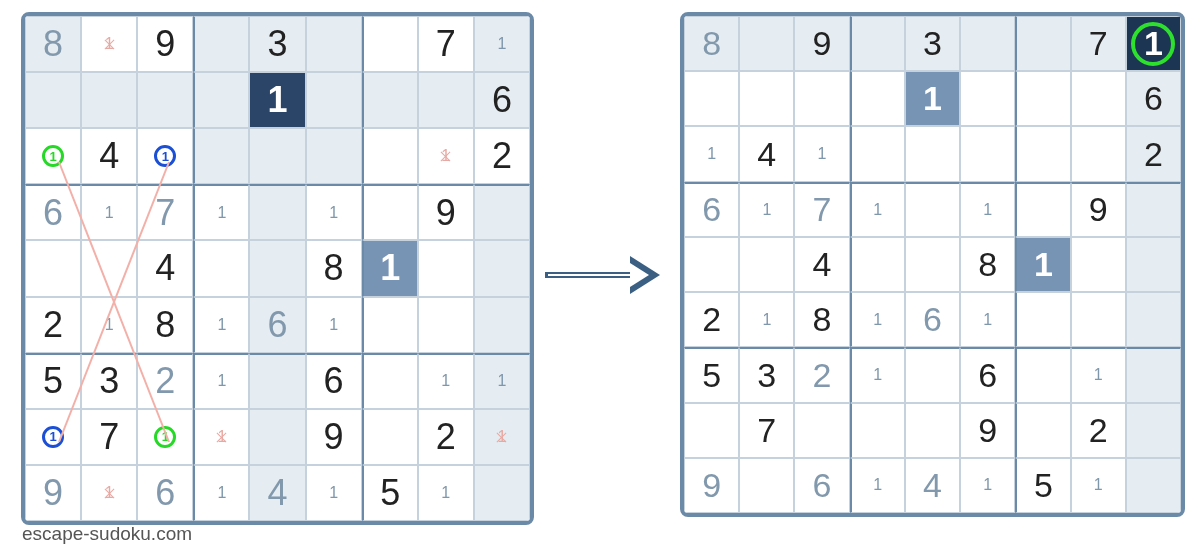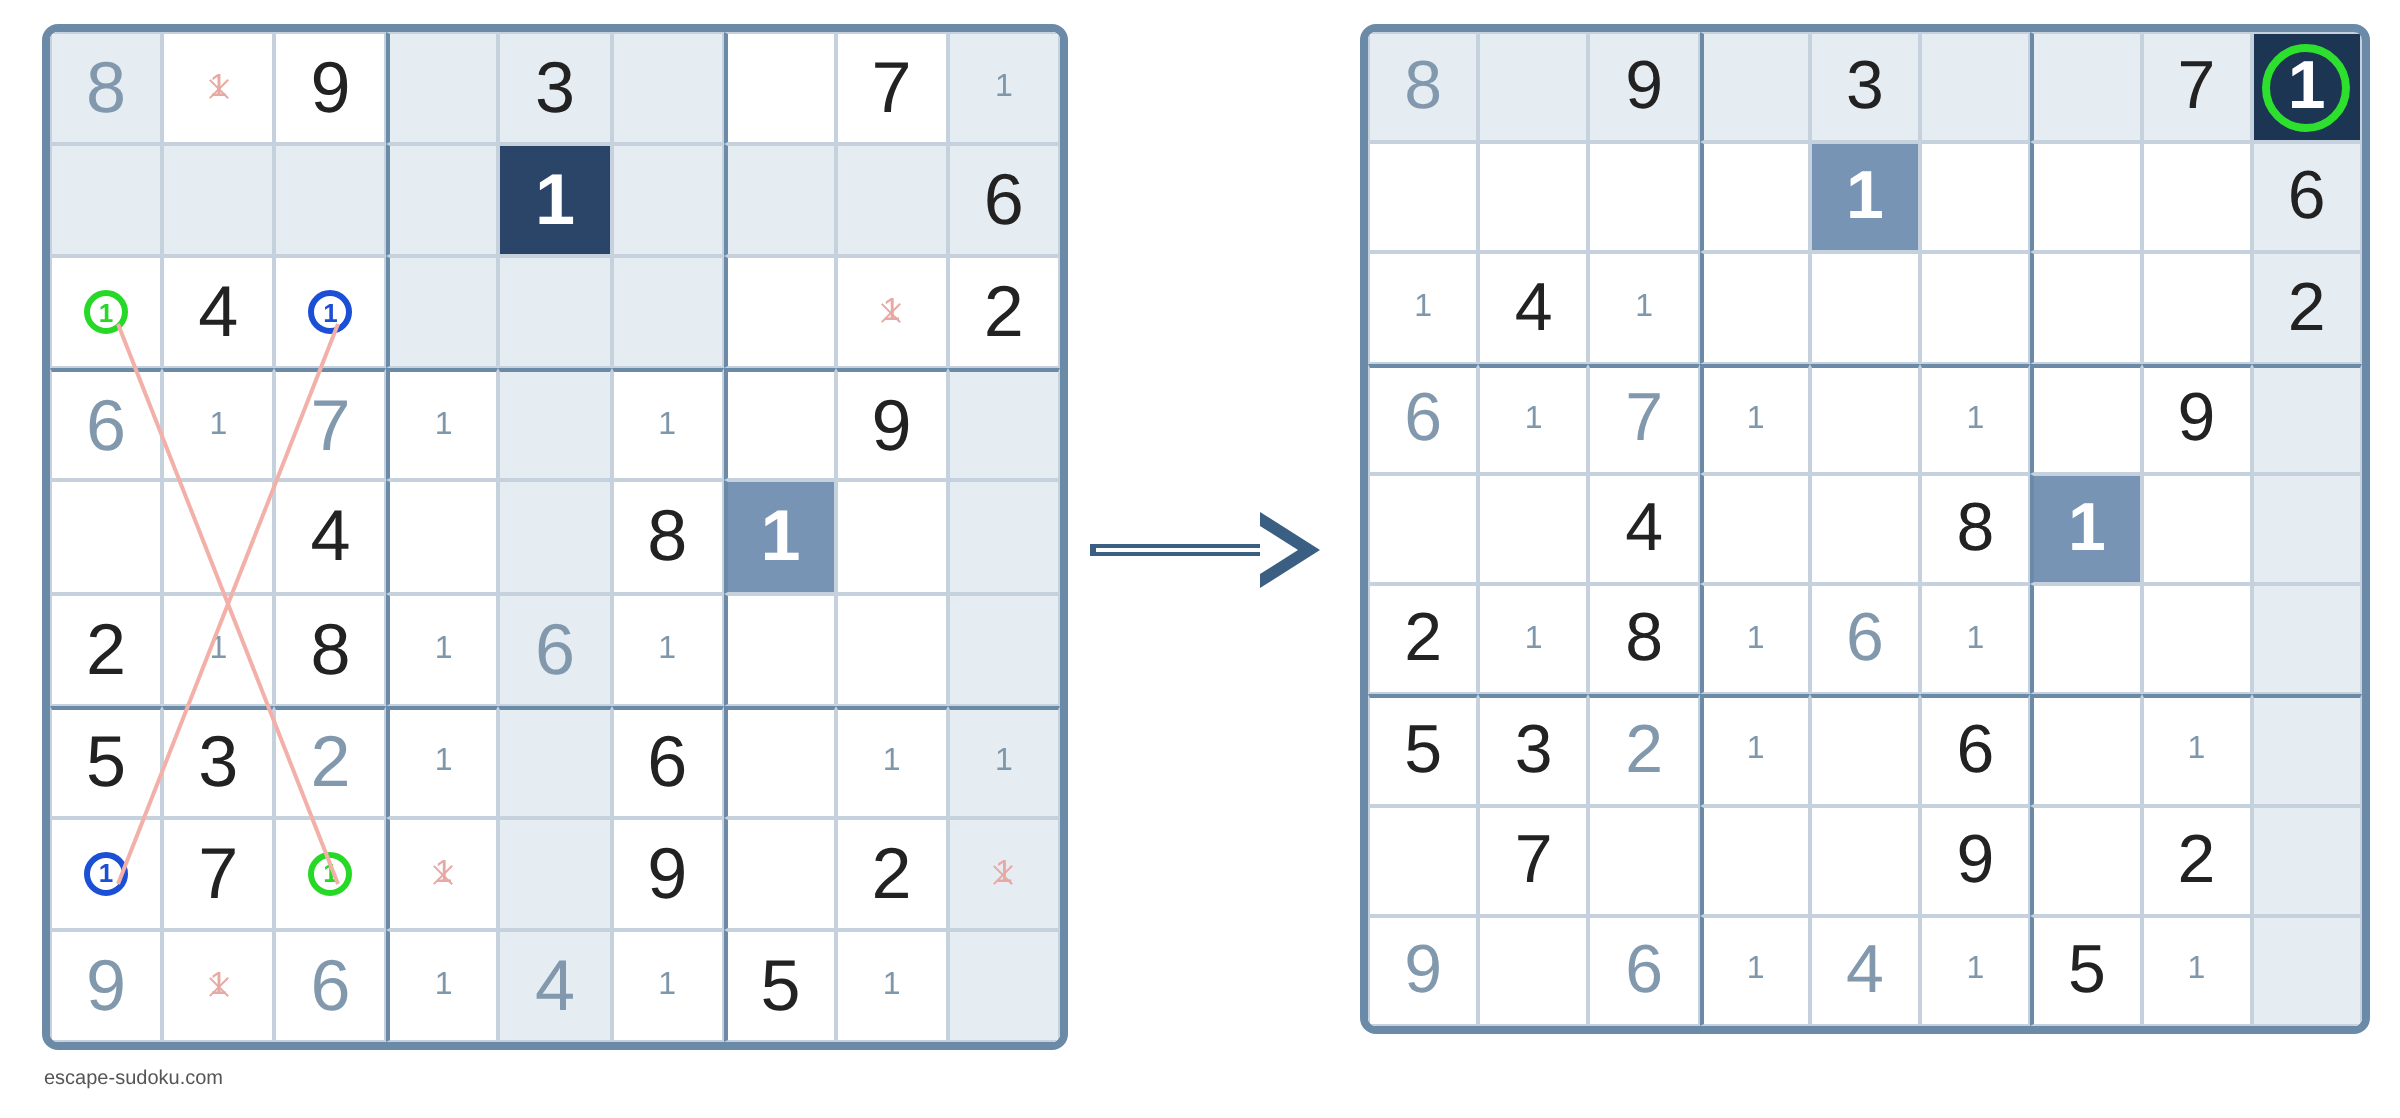--- a/index.html
+++ b/index.html
@@ -124,21 +124,21 @@
      top: 24px; left:3px;
      width: 90px; height:2px;
      background:#fff; z-index:2;
   }
 
   .caption {
     position: absolute;
     left: 22px;
     bottom: 14px;
     color: #555;
-    font-size: 10px;
+    font-size: 19px;
   }
 </style>
 </head>
 <body>
 
 <div class="grid" id="gridL" style="left:21px; top:12px; width:505px; height:505px;">
     <div class="cell bg-light">
       <span class="val-grey">8</span>
     </div>
     <div class="cell">

